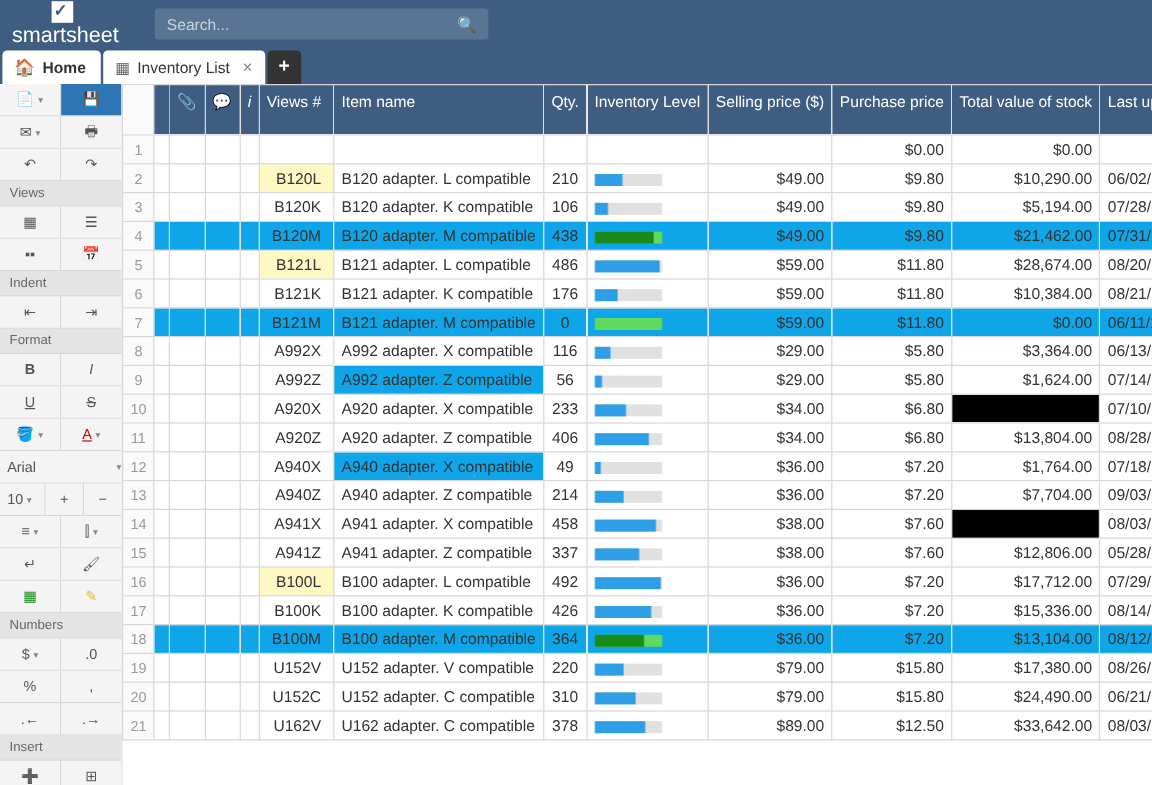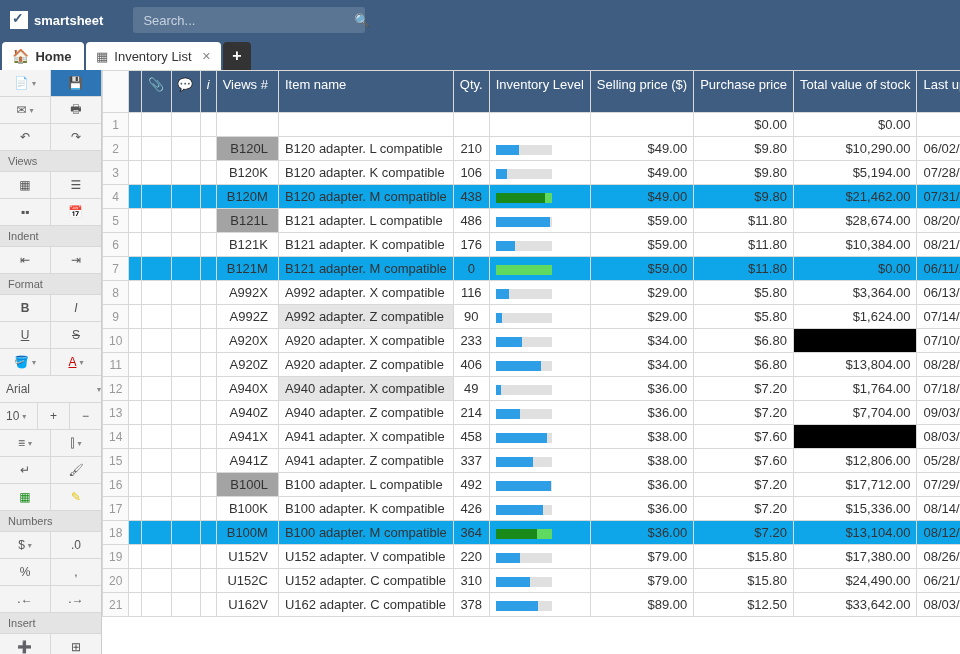--- a/index.html
+++ b/index.html
@@ -1,23 +1,23 @@
 <!DOCTYPE html>
 <html><head>
 <meta charset="utf-8">
 <style>
   * { box-sizing: border-box; margin: 0; padding: 0; }
   body { font-family: Arial, sans-serif; font-size: 12px; color: #333; background: #fff; width: 960px; height: 654px; overflow: hidden; }
   
   
   .topbar { background: #3e5d80; height: 40px; display: flex; align-items: center; padding: 0 10px; }
-  .logo { display: flex; align-items: center; color: #fff; font-size: 13px; font-weight: 700; }
+  .logo { display: flex; align-items: center; color: #fff; font-size: 18px; font-weight: 400; flex-direction: column; }
   .logo-icon { width: 18px; height: 18px; background: #fff; margin-right: 6px; position: relative; }
   .logo-icon::after { content: '✓'; position: absolute; color: #3e5d80; font-size: 14px; font-weight: bold; left: 2px; top: -1px; }
-  .search-box { margin-left: 30px; background: #5a7594; border-radius: 3px; display: flex; align-items: center; width: 232px; height: 26px; padding: 0 10px; gap: 35px; }
+  .search-box { margin-left: 30px; background: #5a7594; border-radius: 3px; display: flex; align-items: center; width: 278px; height: 26px; padding: 0 10px; gap: 35px; }
   .search-input { background: transparent; border: none; color: #fff; flex: 1; outline: none; font-size: 13px; }
   .search-input::placeholder { color: #c8d2de; }
   .search-icon { color: #c8d2de; font-size: 13px; }
   
   
   .tabsbar { background: #3e5d80; height: 30px; display: flex; align-items: flex-end; padding-left: 2px; }
   .tab { background: #f0f0f0; border-radius: 4px 4px 0 0; height: 28px; display: flex; align-items: center; padding: 0 10px; margin-right: 2px; font-size: 13px; cursor: pointer; }
   .tab.home { background: #fff; font-weight: bold; width: 82px; }
   .tab.home .home-icon { margin-right: 6px; font-size: 14px; }
   .tab.sheet { background: #fff; }
@@ -45,23 +45,23 @@
   .grid .rownum { width: 40px; text-align: center; color: #999; background: #fafafa; font-size: 12px; }
   .grid .narrow { width: 18px; text-align: center; }
   .grid .col-item { width: 70px; text-align: right; padding-right: 10px; }
   .grid .col-name { width: 170px; }
   .grid .col-qty { width: 50px; text-align: center; }
   .grid .col-inv { width: 70px; }
   .grid .col-price { width: 70px; text-align: right; }
   .grid .col-total { width: 110px; text-align: right; }
   .grid .col-date { width: 70px; }
   
-  .hl-yellow { background: #a3a3a3; }
+  .hl-yellow { background: #fef9c3; }
   .hl-green { background: #1fba1f; }
-  .hl-pink { background: #e5e5e5; }
+  .hl-pink { background: #0ea5e9; }
   .hl-black { background: #000; color: #000; }
   
   .inv-bar { display: inline-block; width: 56px; height: 10px; background: #e0e0e0; position: relative; vertical-align: middle; }
   .inv-fill { position: absolute; left: 0; top: 0; height: 100%; background: #2e9fe6; }
   .inv-fill.light { background: #7fd67f; }
   
   tr.row-green td { background: #0ea5e9; }
   tr.row-green .inv-bar { background: #5fd95f; }
   tr.row-green .inv-fill { background: #1a8a1a; }
 </style>
@@ -332,21 +332,21 @@
             <td class="col-date">06/13/15</td>
           </tr>
           <tr>
             <td class="rownum">9</td>
             <td class="narrow"></td>
             <td class="narrow"></td>
             <td class="narrow"></td>
             <td class="narrow"></td>
             <td class="col-item ">A992Z</td>
             <td class="col-name hl-pink">A992 adapter. Z compatible</td>
-            <td class="col-qty">90</td>
+            <td class="col-qty">56</td>
             <td class="col-inv"><span class="inv-bar"><span class="inv-fill" style="width:11%"></span></span></td>
             <td class="col-price">$29.00</td>
             <td class="col-price">$5.80</td>
             <td class="col-total ">$1,624.00</td>
             <td class="col-date">07/14/15</td>
           </tr>
           <tr>
             <td class="rownum">10</td>
             <td class="narrow"></td>
             <td class="narrow"></td>

